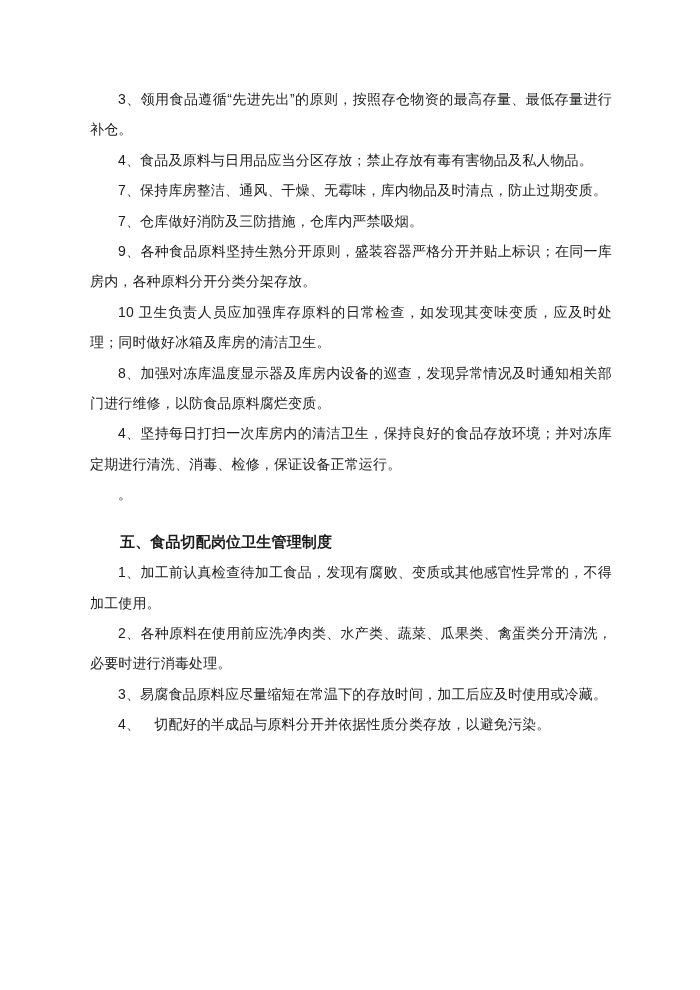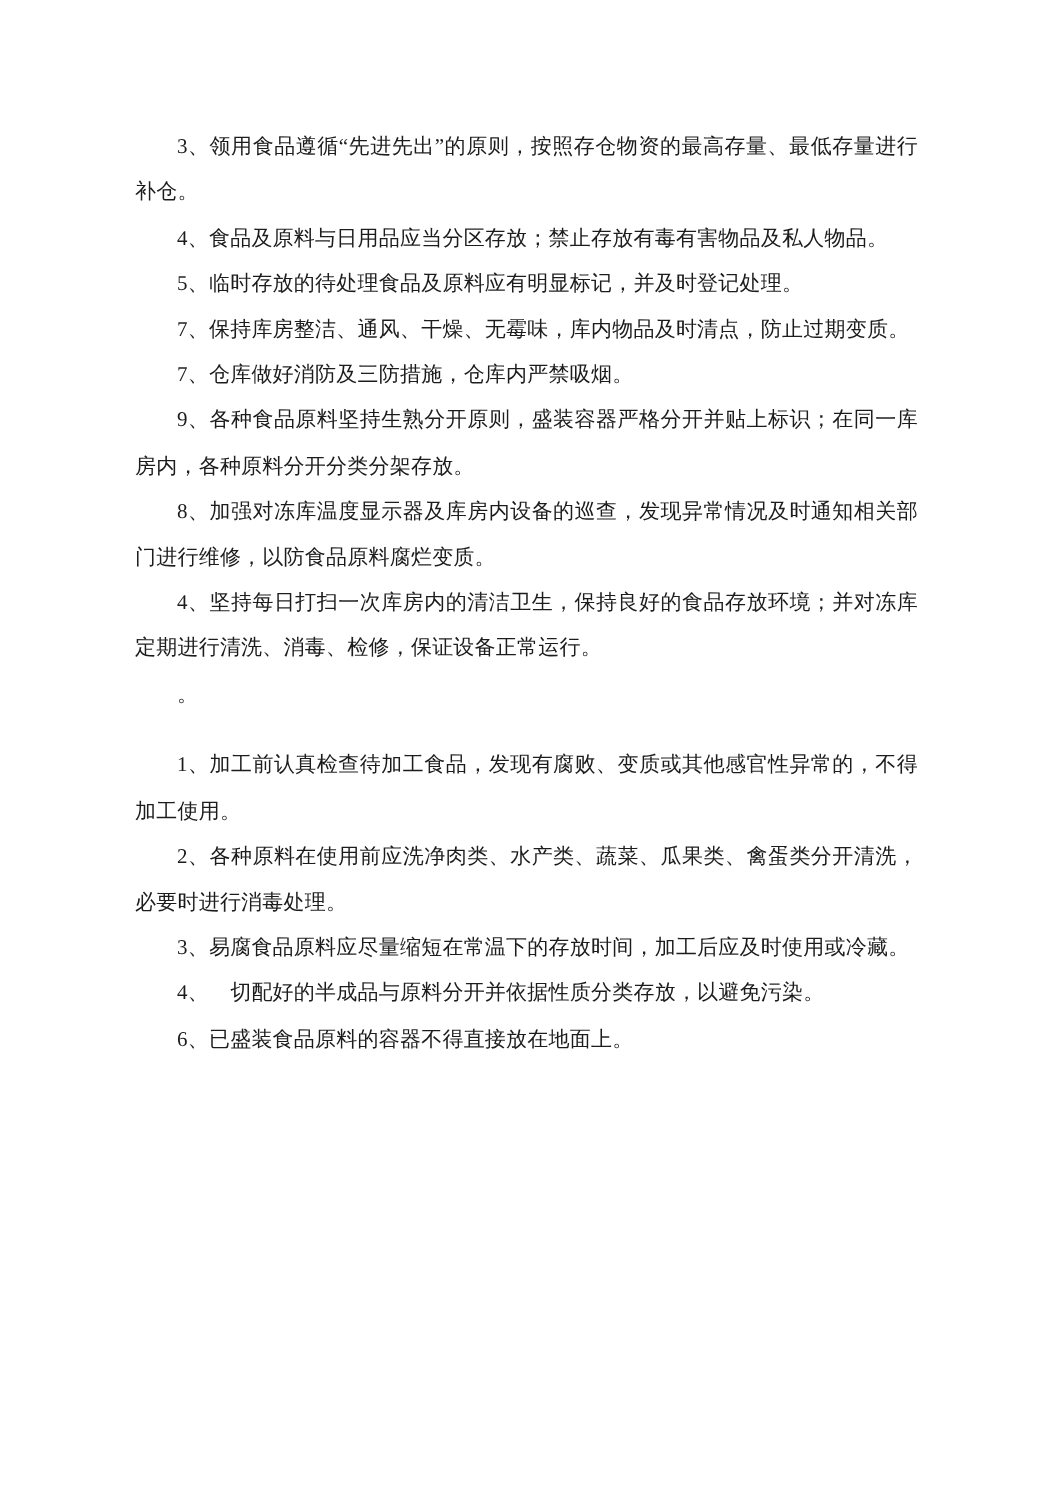--- a/index.html
+++ b/index.html
@@ -6,21 +6,21 @@
     margin: 0;
     padding: 0;
     background: #ffffff;
   }
   .page {
     position: relative;
     width: 700px;
     height: 824px;
     background: #ffffff;
     overflow: hidden;
-    font-family: Liberation Serif, serif;
+    font-family: Liberation Sans, sans-serif;
     color: #1c1c1c;
     border-radius: 30px;
   }
   .content {
     position: absolute;
     left: 90px;
     top: 84px;
     width: 522px;
     font-size: 14px;
     line-height: 30.4px;
@@ -52,28 +52,28 @@
     color: #2a2a2a;
   }
 </style>
 </head>
 <body>
 
 <div class="page">
   <div class="content">
     <p class="para">3、领用食品遵循“先进先出”的原则，按照存仓物资的最高存量、最低存量进行补仓。</p>
     <p class="para">4、食品及原料与日用品应当分区存放；禁止存放有毒有害物品及私人物品。</p>
-    <p class="para">5、临时存放的待处理食品及原料应有明显标记，并及时登记处理。</p>
     <p class="para">7、保持库房整洁、通风、干燥、无霉味，库内物品及时清点，防止过期变质。</p>
     <p class="para">7、仓库做好消防及三防措施，仓库内严禁吸烟。</p>
     <p class="para">9、各种食品原料坚持生熟分开原则，盛装容器严格分开并贴上标识；在同一库房内，各种原料分开分类分架存放。</p>
+    <p class="para">10 卫生负责人员应加强库存原料的日常检查，如发现其变味变质，应及时处理；同时做好冰箱及库房的清洁卫生。</p>
     <p class="para">8、加强对冻库温度显示器及库房内设备的巡查，发现异常情况及时通知相关部门进行维修，以防食品原料腐烂变质。</p>
     <p class="para">4、坚持每日打扫一次库房内的清洁卫生，保持良好的食品存放环境；并对冻库定期进行清洗、消毒、检修，保证设备正常运行。</p>
     <p class="para">。</p>
     <div class="heading-spacer"></div>
+    <h2 class="section-heading">五、食品切配岗位卫生管理制度</h2>
     <p class="para">1、加工前认真检查待加工食品，发现有腐败、变质或其他感官性异常的，不得加工使用。</p>
     <p class="para">2、各种原料在使用前应洗净肉类、水产类、蔬菜、瓜果类、禽蛋类分开清洗，必要时进行消毒处理。</p>
     <p class="para">3、易腐食品原料应尽量缩短在常温下的存放时间，加工后应及时使用或冷藏。</p>
     <p class="para">4、　切配好的半成品与原料分开并依据性质分类存放，以避免污染。</p>
-    <p class="para">6、已盛装食品原料的容器不得直接放在地面上。</p>
   </div>
   <div class="page-number">2</div>
 </div>
 
 </body></html>

